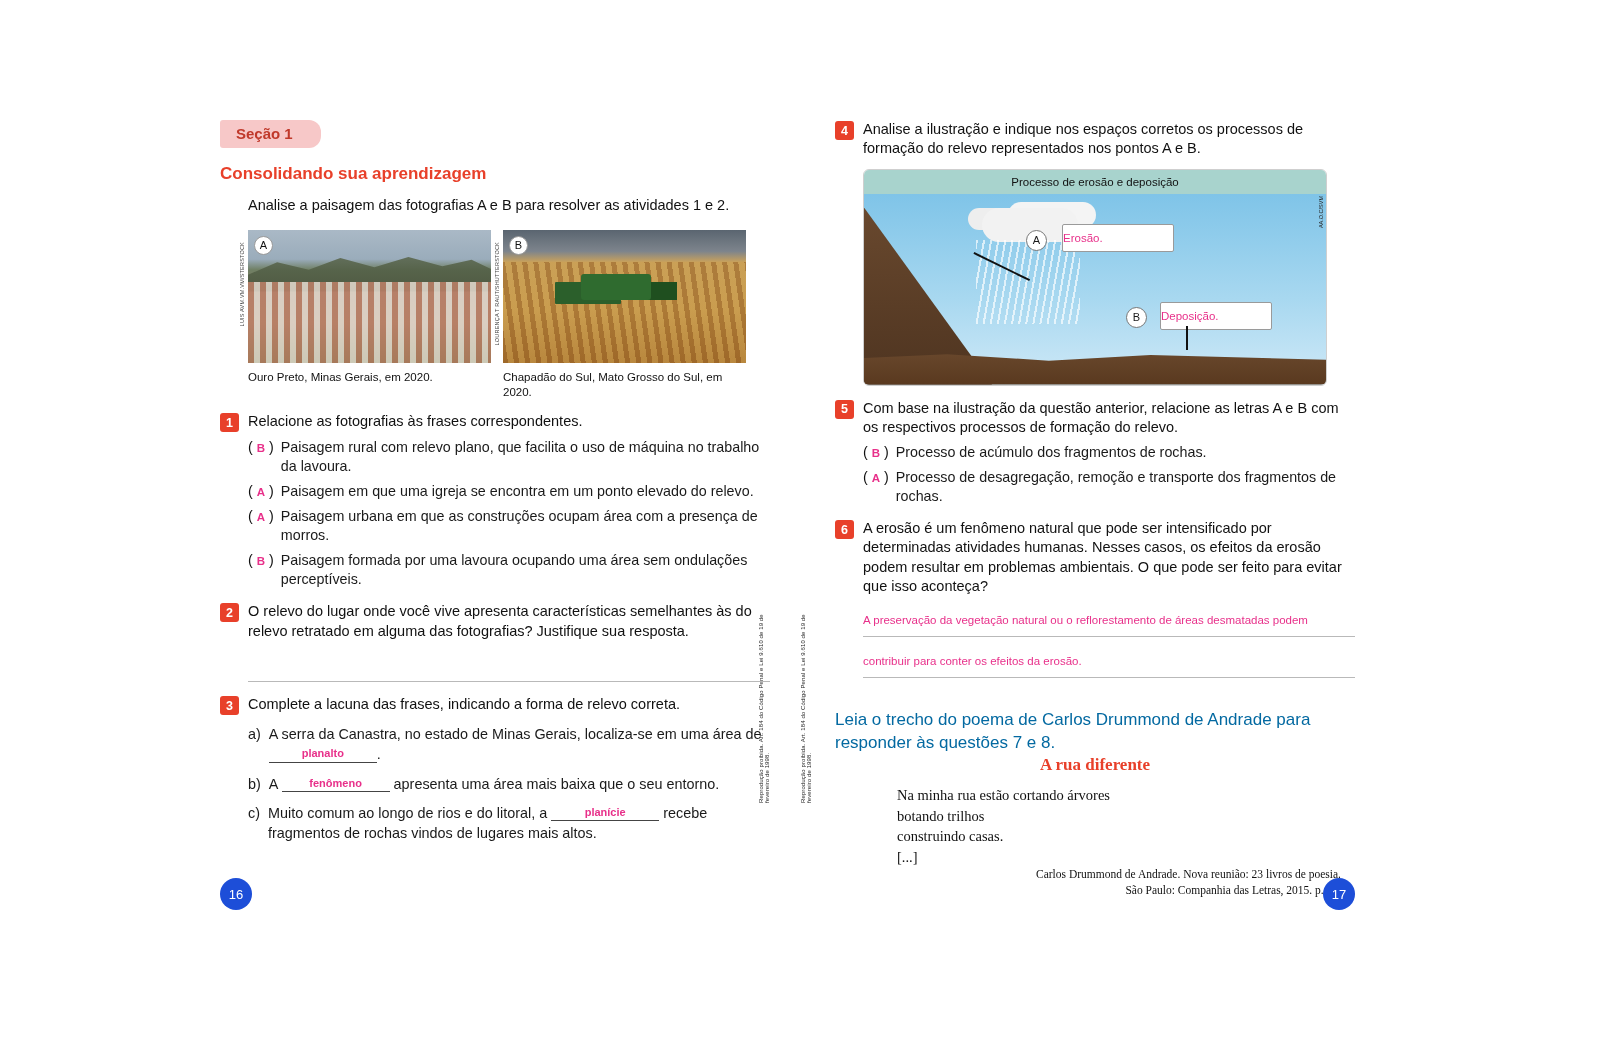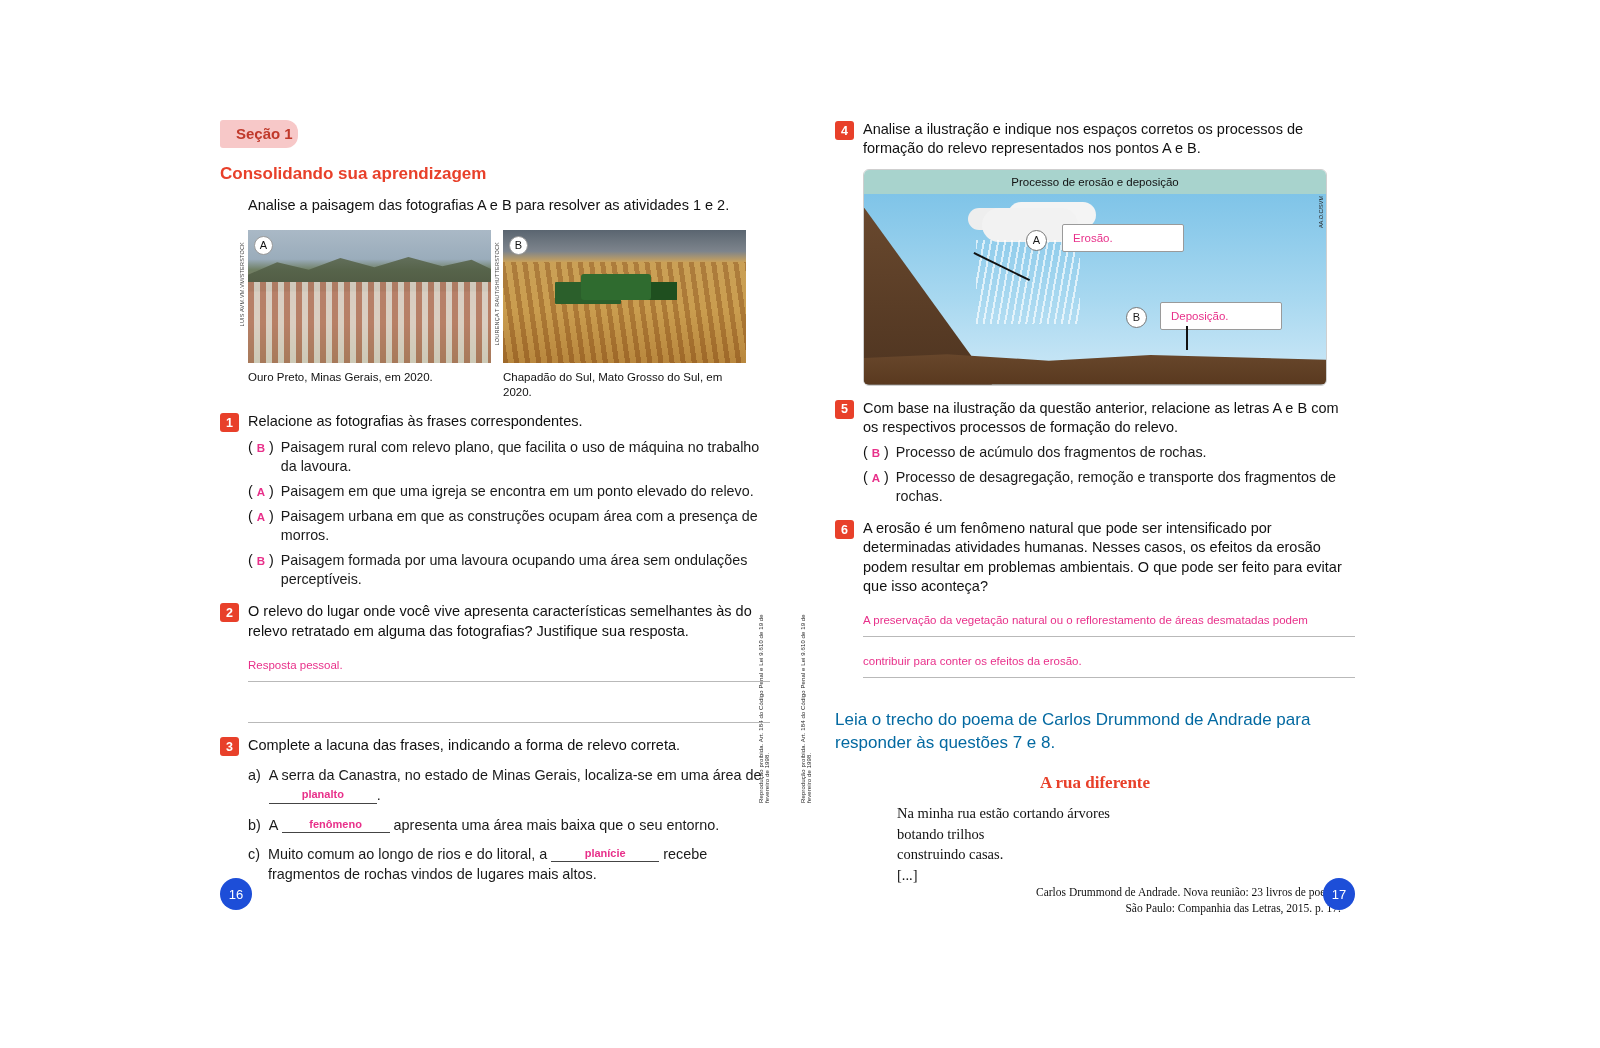--- a/index.html
+++ b/index.html
@@ -15,21 +15,21 @@
 
   
   .page-left { position:absolute; left:220px; top:120px; width:550px; height:790px; }
   .page-right { position:absolute; left:835px; top:120px; width:520px; height:790px; }
 
   .secao-tag {
     display:inline-block;
     background:#f7c8c8;
     color:#c0392b;
     font-size:15px;
-    padding:5px 5px 6px 16px;
+    padding:5px 28px 6px 16px;
     border-radius:3px 12px 12px 3px;
     font-weight:600;
   }
   .secao-title {
     color:#e8402a;
     font-size:17px;
     font-weight:bold;
     margin-top:16px;
   }
   .intro-text {
@@ -179,33 +179,33 @@
     background:linear-gradient(180deg,#6f4d31,#59391f);
     clip-path:polygon(0 42%, 18% 34%, 40% 48%, 62% 36%, 100% 46%, 100% 100%, 0 100%);
   }
   .mark-circle {
     position:absolute; width:19px; height:19px; border-radius:50%;
     background:#fff; border:1px solid #777;
     font-size:11px; display:flex; align-items:center; justify-content:center;
   }
   .ans-box {
     position:absolute; background:#fff; border:1px solid #9a9a9a;
-    height:26px; display:flex; align-items:center; padding-left:10px;
+    height:26px; display:flex; align-items:center; 
     font-size:11.5px; color:#e8308a; border-radius:2px;
   }
   .arrow-line { position:absolute; background:#111; }
   .credit-illus {
     position:absolute; right:2px; top:26px;
     writing-mode:vertical-rl; transform:rotate(180deg);
     font-size:5.5px; color:#222;
   }
 
   .poem-title {
     text-align:center; color:#e8402a; font-weight:bold;
-    font-family:"Liberation Serif", serif; font-size:17px; margin-top:18px;
+    font-family:"Liberation Serif", serif; font-size:17px; margin-top:0;
   }
   .poem-body {
     margin-left:62px; margin-top:10px;
     font-family:"Liberation Serif", serif;
     font-size:14.5px; line-height:1.42; color:#111;
   }
   .poem-src {
     margin-top:0; text-align:right;
     font-family:"Liberation Serif", serif;
     font-size:11.5px; line-height:1.35; color:#111;
@@ -269,21 +269,20 @@
         <span class="alt-paren">(&nbsp;<span class="alt-ans">B</span>&nbsp;)</span>
         <span>Paisagem formada por uma lavoura ocupando uma área sem ondulações perceptíveis.</span>
       </div>
     </div>
 
     
     <div class="q-row">
       <div class="q-num">2</div>
       <div class="q-text">O relevo do lugar onde você vive apresenta características semelhantes às do relevo retratado em alguma das fotografias? Justifique sua resposta.</div>
     </div>
-    <div class="answer-line">Resposta pessoal.</div>
     <div class="answer-line blank">&nbsp;</div>
 
     
     <div class="q-row">
       <div class="q-num">3</div>
       <div class="q-text">Complete a lacuna das frases, indicando a forma de relevo correta.</div>
     </div>
     <div class="sub-list">
       <div class="sub-item">
         <span class="sub-letter">a)</span>

